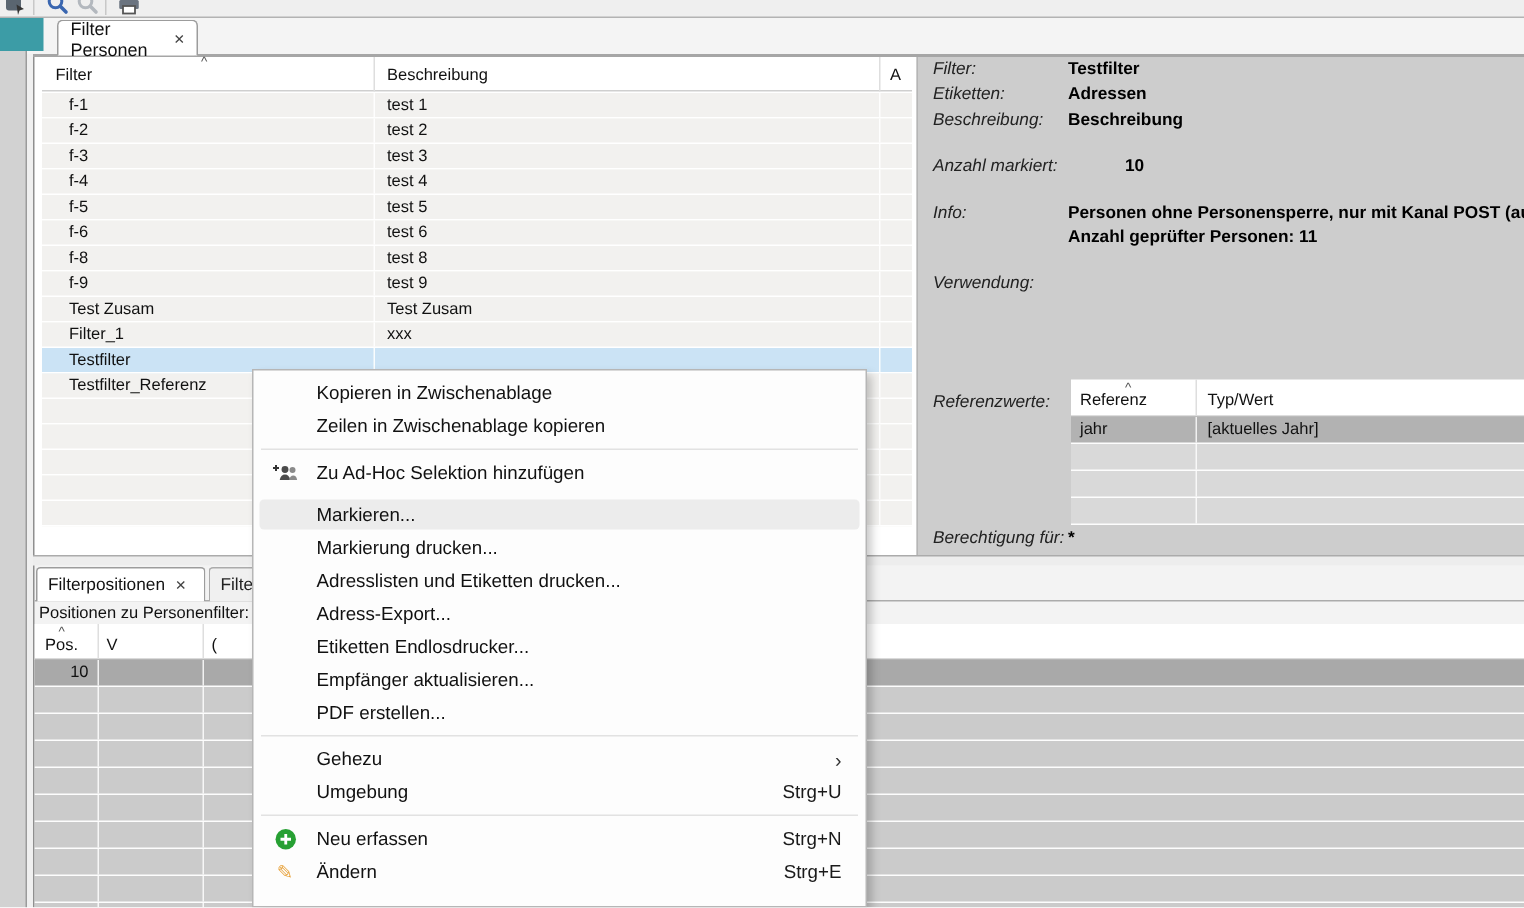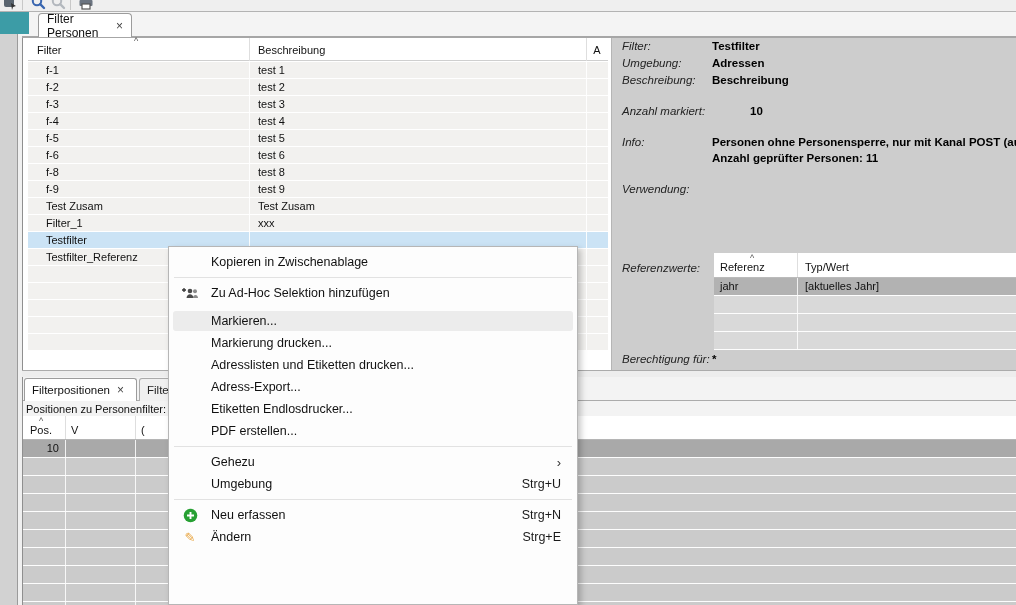--- a/index.html
+++ b/index.html
@@ -228,21 +228,21 @@
           </div>
         </div>
     </div>
 
     <div class="detail-panel">
       <div class="df" style="top:1px">
         <span class="lab">Filter:</span>
         <span class="val">Testfilter</span>
       </div>
       <div class="df" style="top:18px">
-        <span class="lab">Umgebung:</span>
+        <span class="lab">Etiketten:</span>
         <span class="val">Adressen</span>
       </div>
       <div class="df" style="top:35px">
         <span class="lab">Beschreibung:</span>
         <span class="val">Beschreibung</span>
       </div>
       <div class="df" style="top:66px">
         <span class="lab it">Anzahl markiert:</span>
         <span class="val indent">10</span>
       </div>
@@ -357,20 +357,23 @@
             <span class="vd2"></span>
           </div>
         </div>
     </div>
   </div>
 
   <div class="context-menu" id="context-menu">
       <div class="menu-item">
         <span class="mlabel">Kopieren in Zwischenablage</span>
       </div>
+      <div class="menu-item">
+        <span class="mlabel">Zeilen in Zwischenablage kopieren</span>
+      </div>
       <div class="menu-sep"></div>
       <div class="menu-item">
         <span class="mi">
           <svg width="20" height="16">
             <path d="M2 5h4M4 3v4" stroke="#333" stroke-width="1.3"></path>
             <circle cx="10" cy="6" r="2.3" fill="#4a4a4a"></circle>
             <path d="M6.5 13c.3-2.4 1.7-3.7 3.5-3.7s3.2 1.3 3.5 3.7z" fill="#4a4a4a"></path>
             <circle cx="15" cy="6.3" r="2" fill="#8a8a8a"></circle>
             <path d="M12.8 13c.3-2 1.3-3 2.7-3 1.3 0 2.3.9 2.6 3z" fill="#8a8a8a"></path>
           </svg>
@@ -387,20 +390,23 @@
       <div class="menu-item">
         <span class="mlabel">Adresslisten und Etiketten drucken...</span>
       </div>
       <div class="menu-item">
         <span class="mlabel">Adress-Export...</span>
       </div>
       <div class="menu-item">
         <span class="mlabel">Etiketten Endlosdrucker...</span>
       </div>
       <div class="menu-item">
+        <span class="mlabel">Empfänger aktualisieren...</span>
+      </div>
+      <div class="menu-item">
         <span class="mlabel">PDF erstellen...</span>
       </div>
       <div class="menu-sep"></div>
       <div class="menu-item">
         <span class="mlabel">Gehezu</span>
         <span class="msub">›</span>
       </div>
       <div class="menu-item">
         <span class="mlabel">Umgebung</span>
         <span class="mshortcut">Strg+U</span>

